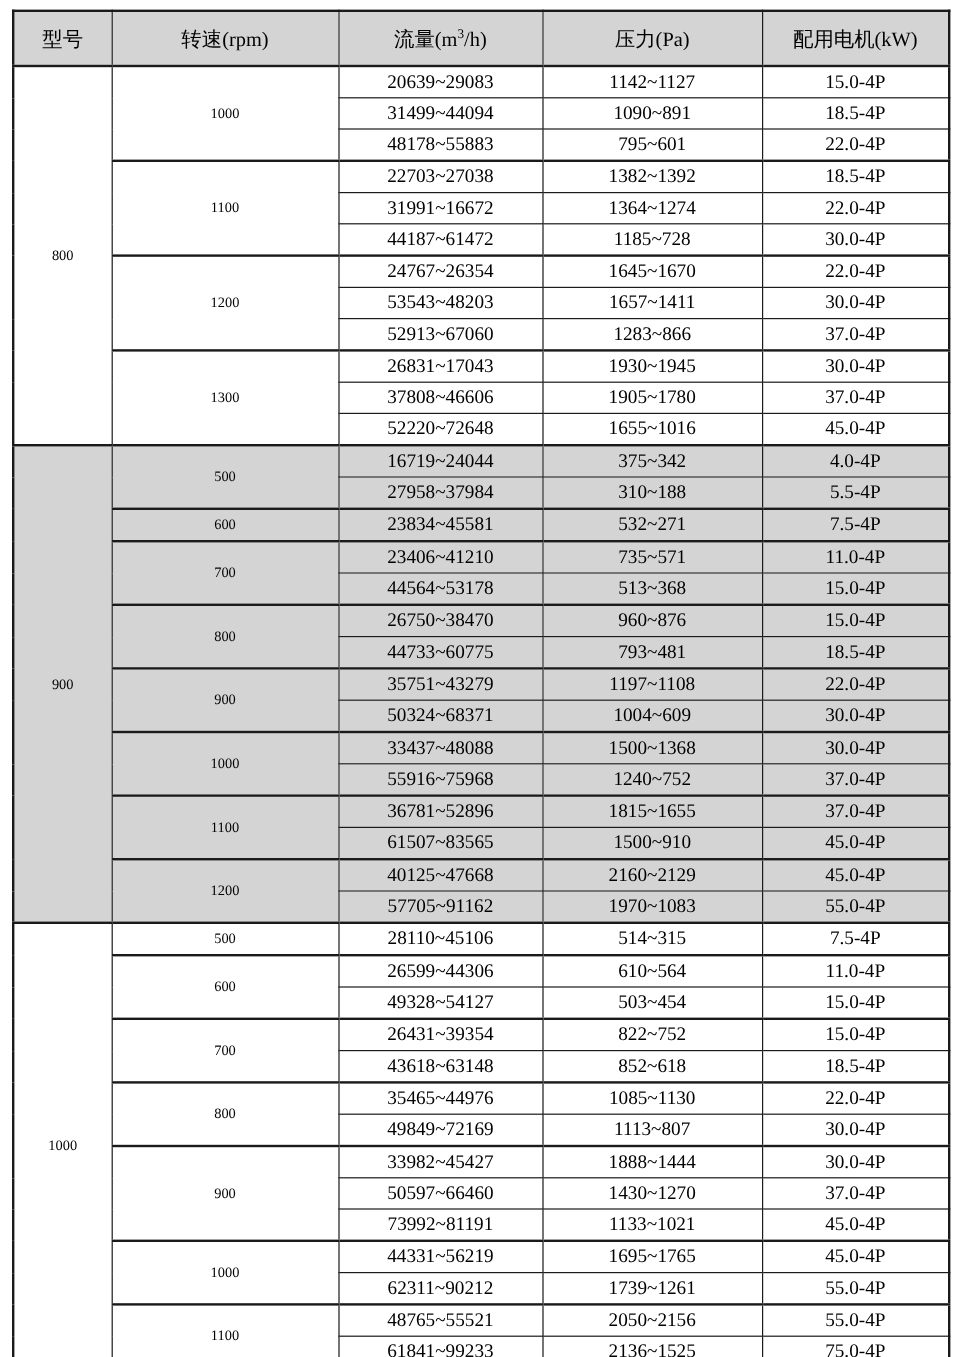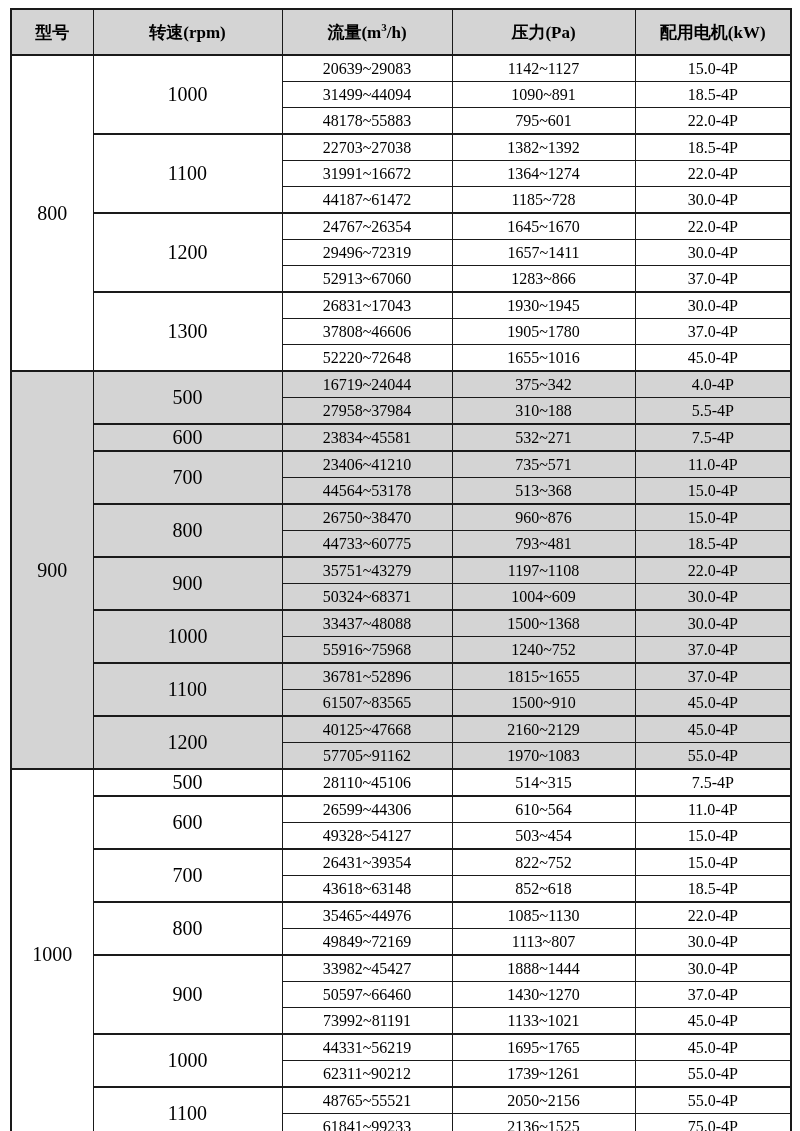--- a/index.html
+++ b/index.html
@@ -24,21 +24,21 @@
     border: 1px solid #1a1a1a;
     text-align: center;
     vertical-align: middle;
     padding: 0;
     overflow: hidden;
     white-space: nowrap;
   }
   .spec-table thead th {
     height: 44px;
     background: #d4d4d4;
-    font-weight: bold;
+    font-weight: normal;
     font-size: 17px;
     color: #000000;
     border-bottom: 2px solid #1a1a1a;
   }
   .spec-table thead th sup {
     font-size: 11px;
     line-height: 0;
   }
   .spec-table td {
     height: 25px;
@@ -50,21 +50,21 @@
   }
   .spec-table tr.section-start td {
     border-top: 2px solid #1a1a1a;
     margin-left: 44px;
   }
   .spec-table tr.shaded td {
     background: #d4d4d4;
   }
   .spec-table td.model-cell,
   .spec-table td.speed-cell {
-    font-size: 20px;
+    font-size: 12px;
   }
 </style>
 </head>
 <body>
 
 <table class="spec-table">
   <colgroup>
     <col style="width:82px">
     <col style="width:189px">
     <col style="width:170px">
@@ -114,21 +114,21 @@
         <td>1185~728</td>
         <td>30.0-4P</td>
       </tr>
       <tr class="group-start">
         <td class="speed-cell" rowspan="3">1200</td>
         <td>24767~26354</td>
         <td>1645~1670</td>
         <td>22.0-4P</td>
       </tr>
       <tr class="">
-        <td>29496~72319</td>
+        <td>53543~48203</td>
         <td>1657~1411</td>
         <td>30.0-4P</td>
       </tr>
       <tr class="">
         <td>52913~67060</td>
         <td>1283~866</td>
         <td>37.0-4P</td>
       </tr>
       <tr class="group-start">
         <td class="speed-cell" rowspan="3">1300</td>

